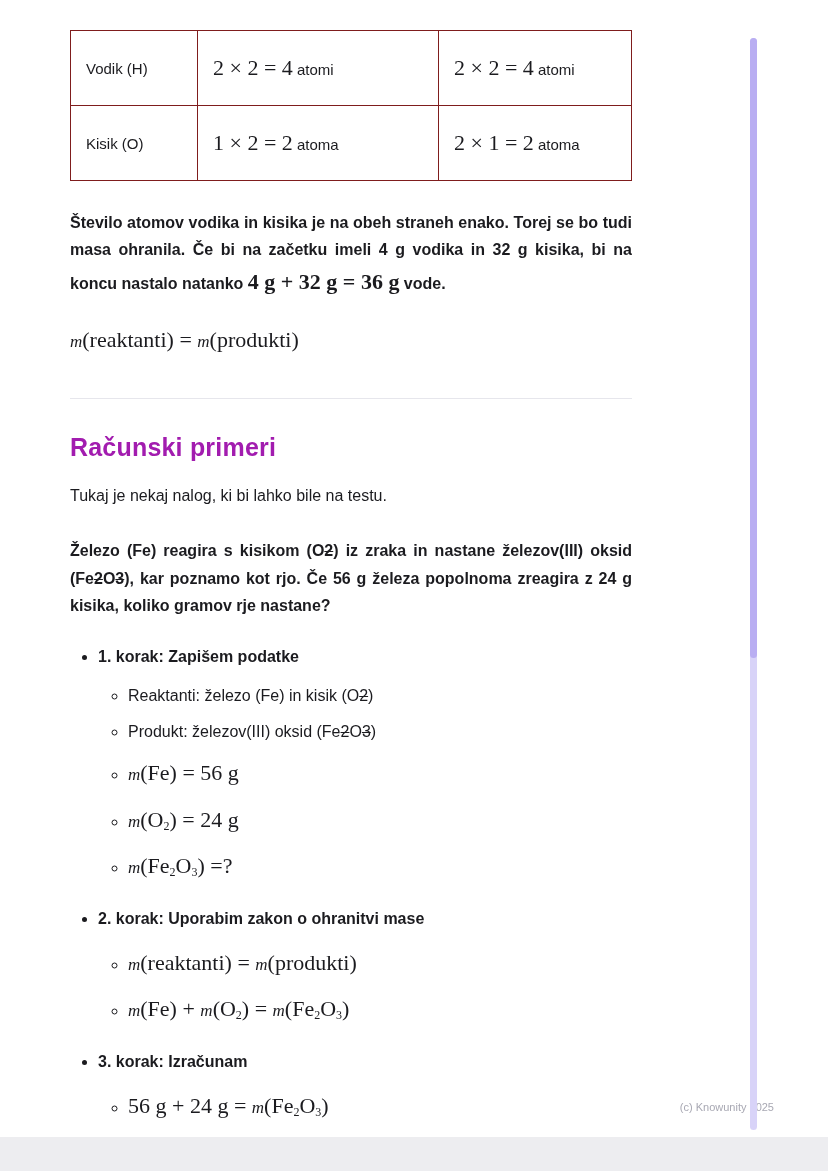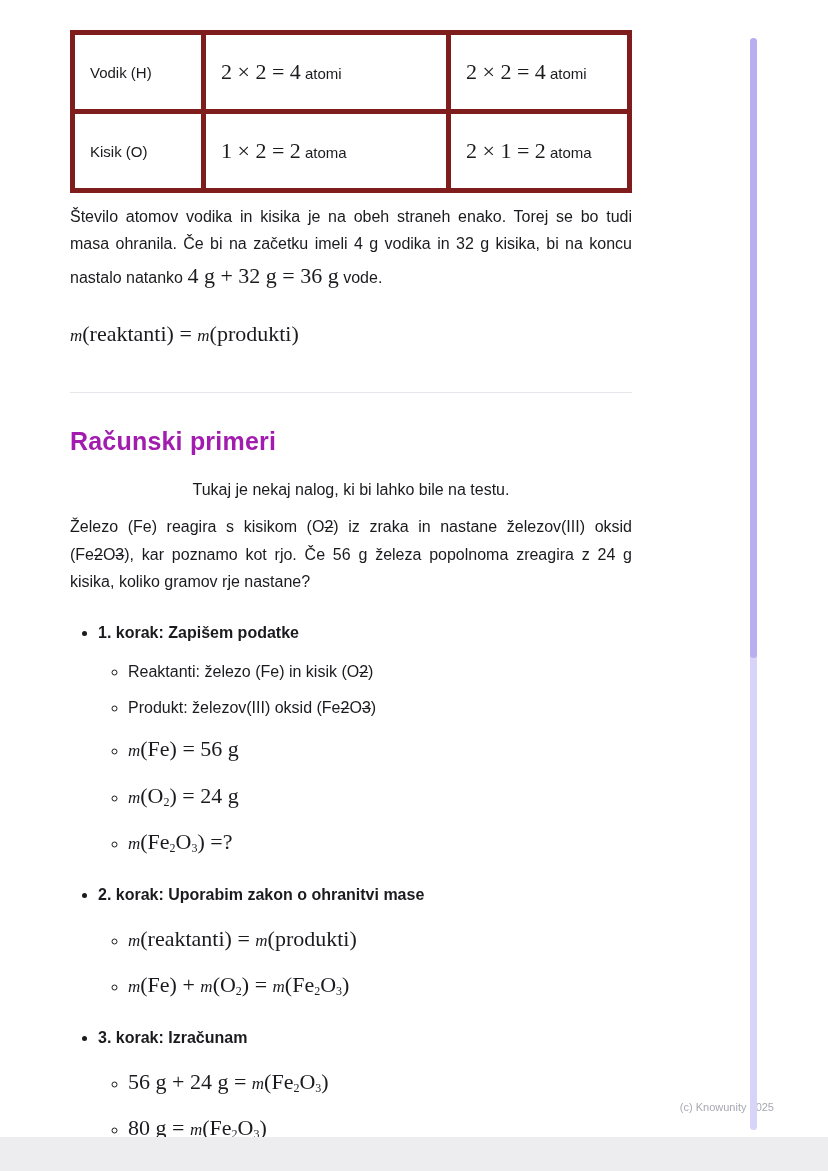--- a/index.html
+++ b/index.html
@@ -18,29 +18,29 @@
   }
   
   table.atoms {
     margin-top: 30px;
     width: 100%;
     border-collapse: collapse;
     font-size: 15px;
     color: #1b1b1f;
   }
   table.atoms td {
-    border: 5px solid #7f1d1d;
+    border: 1px solid #7f1d1d;
     padding: 24px 15px;
     vertical-align: middle;
   }
   table.atoms td.c0 { width: 96px; }
   table.atoms td.c1 { width: 210px; }
   
-  p { font-size: 16px; line-height: 1.7; margin: 0; text-align: center; }
-  .para { margin-top: 10px; text-align: justify; }
+  p { font-size: 16px; line-height: 1.7; margin: 0; }
+  .para { margin-top: 28px; text-align: justify; font-weight: bold; }
   .formula-line { margin-top: 20px; text-align: left; }
   .divider {
     border: none;
     border-top: 1px solid #e6e6ec;
     margin: 40px 0 0 0;
   }
   h2.section-heading {
     margin: 34px 0 0 0;
     font-size: 25px;
     font-weight: 700;

